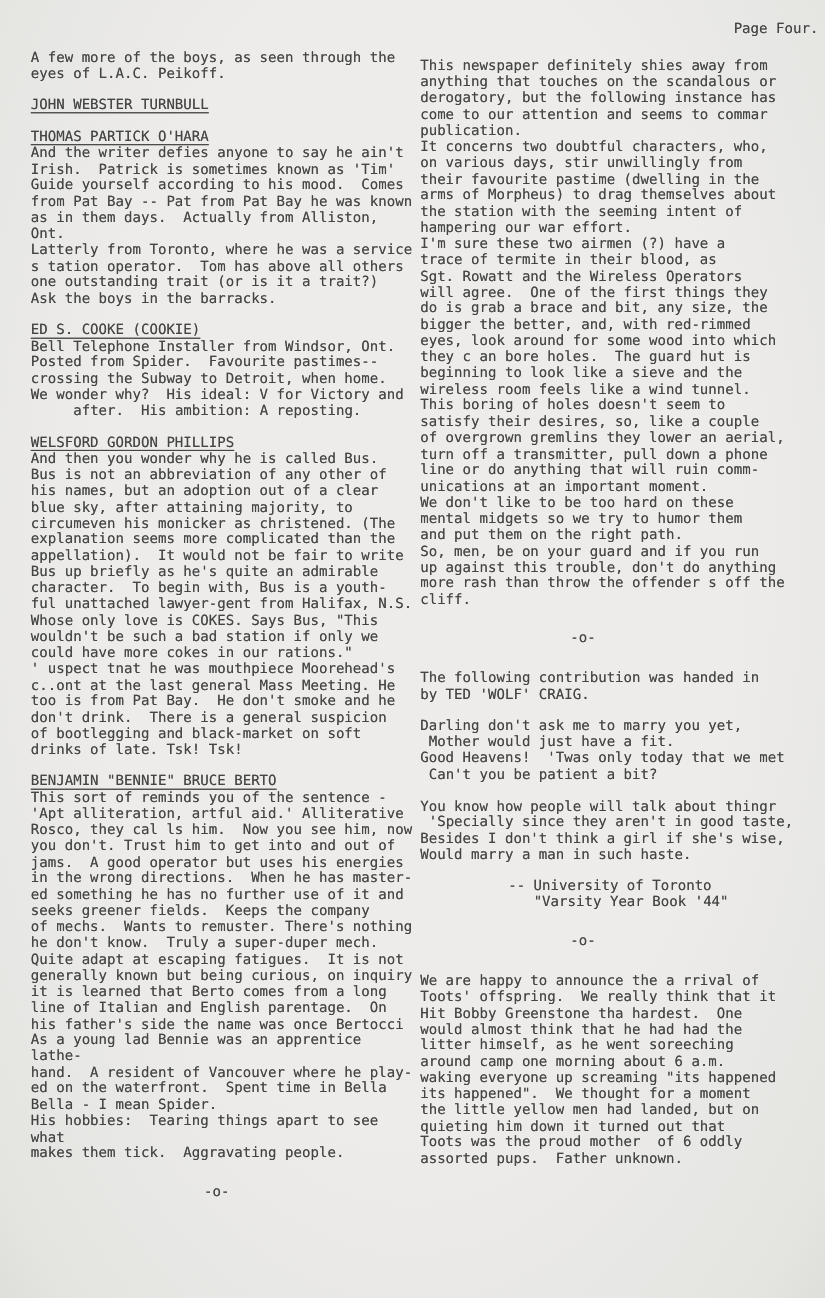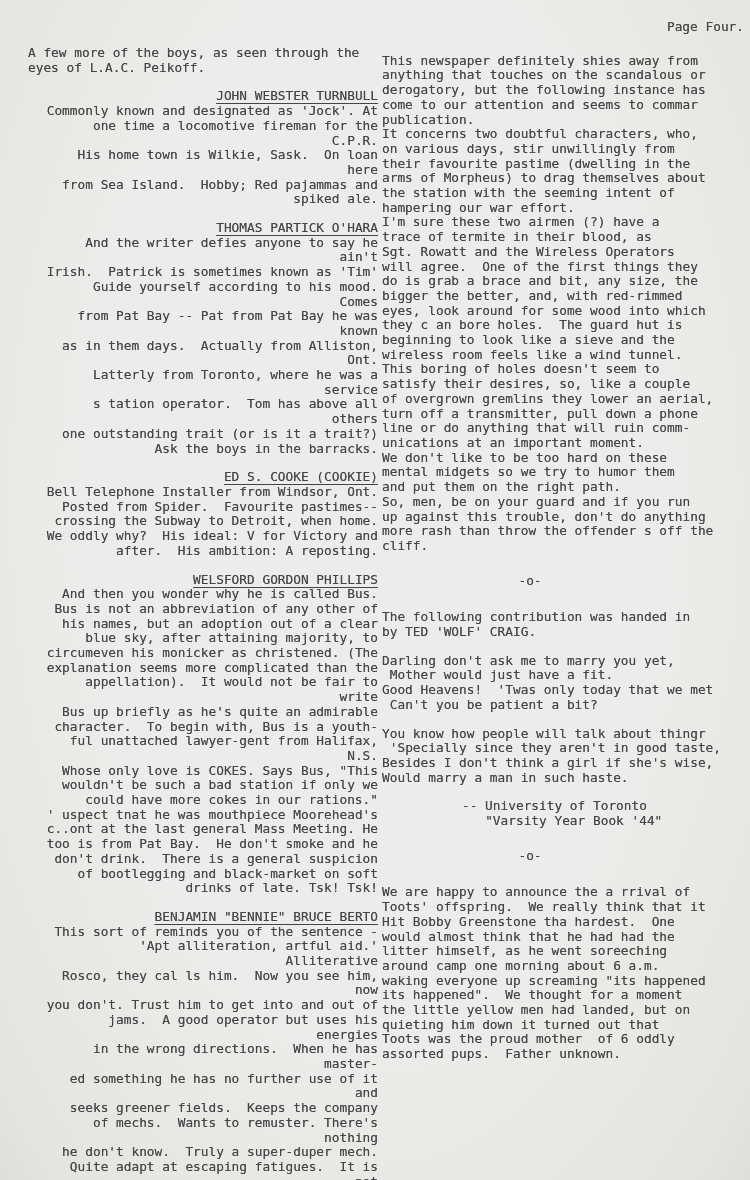--- a/index.html
+++ b/index.html
@@ -30,22 +30,21 @@
   .col-right {
     left: 382px;
     top: 20px;
     width: 362px;
   }
   .tx {
     white-space: pre-wrap;
     margin: 0 0 14px 0;
   }
   section {
-    margin: 0 0 14px 12px;
-    text-align: right;
+    margin: 0 0 14px 0;
   }
   .hd {
     font-size: 12.8px;
     line-height: 14.7px;
     font-weight: normal;
     margin: 0;
   }
   .hd .ul {
     text-decoration: underline;
     text-underline-offset: 2.5px;
@@ -78,46 +77,41 @@
 <body>
 
 <div class="page">
 
   <div class="col col-left">
     <p class="tx">A few more of the boys, as seen through the
 eyes of L.A.C. Peikoff.</p>
 
     <section>
       <h2 class="hd"><span class="ul">JOHN WEBSTER TURNBULL</span></h2>
-      <p class="tx">Commonly known and designated as 'Jock'. At
-one time a locomotive fireman for the C.P.R.
-His home town is Wilkie, Sask.  On loan here
-from Sea Island.  Hobby; Red pajammas and
-spiked ale.</p>
     </section>
 
     <section>
       <h2 class="hd"><span class="ul">THOMAS PARTICK O'HARA</span></h2>
       <p class="tx">And the writer defies anyone to say he ain't
 Irish.  Patrick is sometimes known as 'Tim'
 Guide yourself according to his mood.  Comes
 from Pat Bay -- Pat from Pat Bay he was known
 as in them days.  Actually from Alliston, Ont.
 Latterly from Toronto, where he was a service
 s tation operator.  Tom has above all others
 one outstanding trait (or is it a trait?)
 Ask the boys in the barracks.</p>
     </section>
 
     <section>
       <h2 class="hd"><span class="ul">ED S. COOKE (COOKIE)</span></h2>
       <p class="tx">Bell Telephone Installer from Windsor, Ont.
 Posted from Spider.  Favourite pastimes--
 crossing the Subway to Detroit, when home.
-We oddly why?  His ideal: V for Victory and
+We wonder why?  His ideal: V for Victory and
      after.  His ambition: A reposting.</p>
     </section>
 
     <section>
       <h2 class="hd"><span class="ul">WELSFORD GORDON PHILLIPS</span></h2>
       <p class="tx">And then you wonder why he is called Bus.
 Bus is not an abbreviation of any other of
 his names, but an adoption out of a clear
 blue sky, after attaining majority, to
 circumeven his monicker as christened. (The

